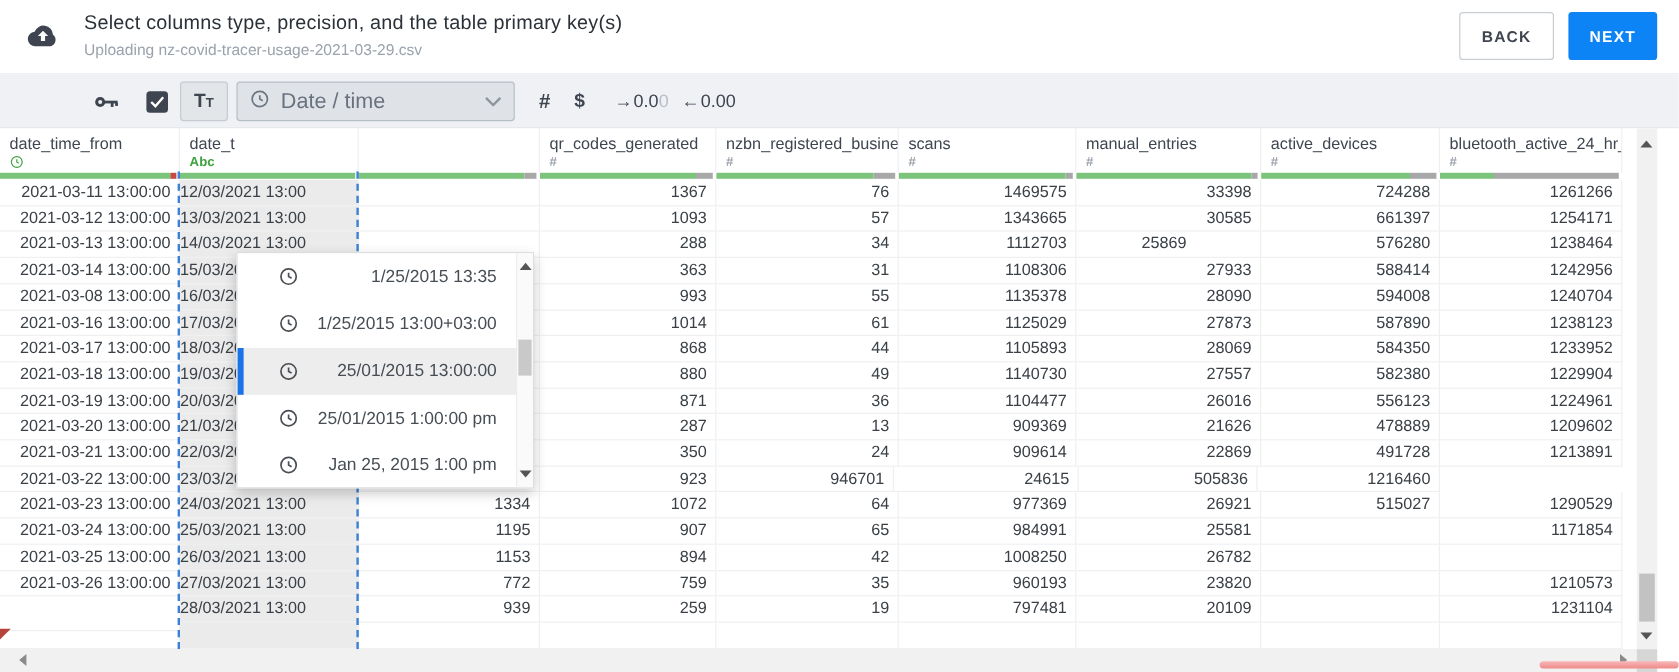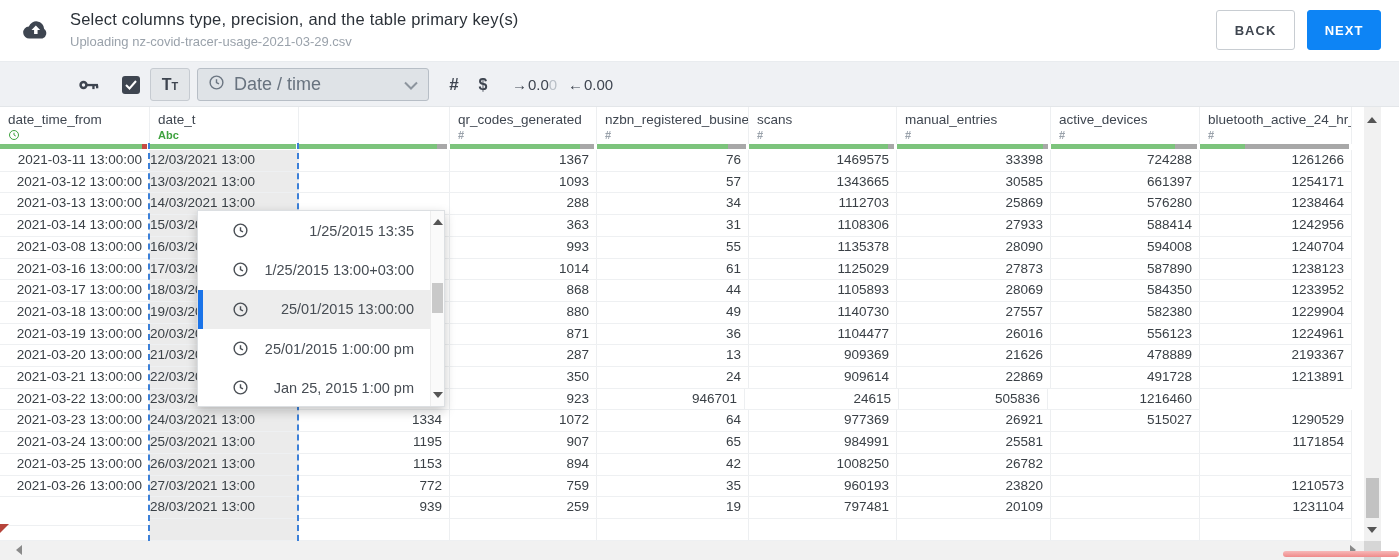--- a/index.html
+++ b/index.html
@@ -272,21 +272,21 @@
         <div class="td alr" style="width: 149px;">661397</div>
         <div class="td alr" style="width: 152px;">1254171</div>
       </div>
       <div class="tr">
         <div class="td alr" style="width: 150px;">2021-03-13 13:00:00</div>
         <div class="td all sel" style="width: 149px;">14/03/2021 13:00</div>
         <div class="td alr" style="width: 151px;"></div>
         <div class="td alr" style="width: 147px;">288</div>
         <div class="td alr" style="width: 152px;">34</div>
         <div class="td alr" style="width: 148px;">1112703</div>
-        <div class="td alr" style="width: 154px;">25869</div>
+        <div class="td alr" style="width: 154px; text-align: center;">25869</div>
         <div class="td alr" style="width: 149px;">576280</div>
         <div class="td alr" style="width: 152px;">1238464</div>
       </div>
       <div class="tr">
         <div class="td alr" style="width: 150px;">2021-03-14 13:00:00</div>
         <div class="td all sel" style="width: 149px;">15/03/2021 13:00</div>
         <div class="td alr" style="width: 151px;"></div>
         <div class="td alr" style="width: 147px;">363</div>
         <div class="td alr" style="width: 152px;">31</div>
         <div class="td alr" style="width: 148px;">1108306</div>
@@ -351,21 +351,21 @@
       </div>
       <div class="tr">
         <div class="td alr" style="width: 150px; padding-left: 11px;">2021-03-20 13:00:00</div>
         <div class="td all sel" style="width: 149px;">21/03/2021 13:00</div>
         <div class="td alr" style="width: 151px;">1313</div>
         <div class="td alr" style="width: 147px;">287</div>
         <div class="td alr" style="width: 152px;">13</div>
         <div class="td alr" style="width: 148px;">909369</div>
         <div class="td alr" style="width: 154px;">21626</div>
         <div class="td alr" style="width: 149px;">478889</div>
-        <div class="td alr" style="width: 152px;">2193367</div>
+        <div class="td alr" style="width: 152px;">1209602</div>
       </div>
       <div class="tr">
         <div class="td alr" style="width: 150px;">2021-03-21 13:00:00</div>
         <div class="td all sel" style="width: 149px;">22/03/2021 13:00</div>
         <div class="td alr" style="width: 151px;">1203</div>
         <div class="td alr" style="width: 147px;">350</div>
         <div class="td alr" style="width: 152px;">24</div>
         <div class="td alr" style="width: 148px;">909614</div>
         <div class="td alr" style="width: 154px;">22869</div>
         <div class="td alr" style="width: 149px;">491728</div>

